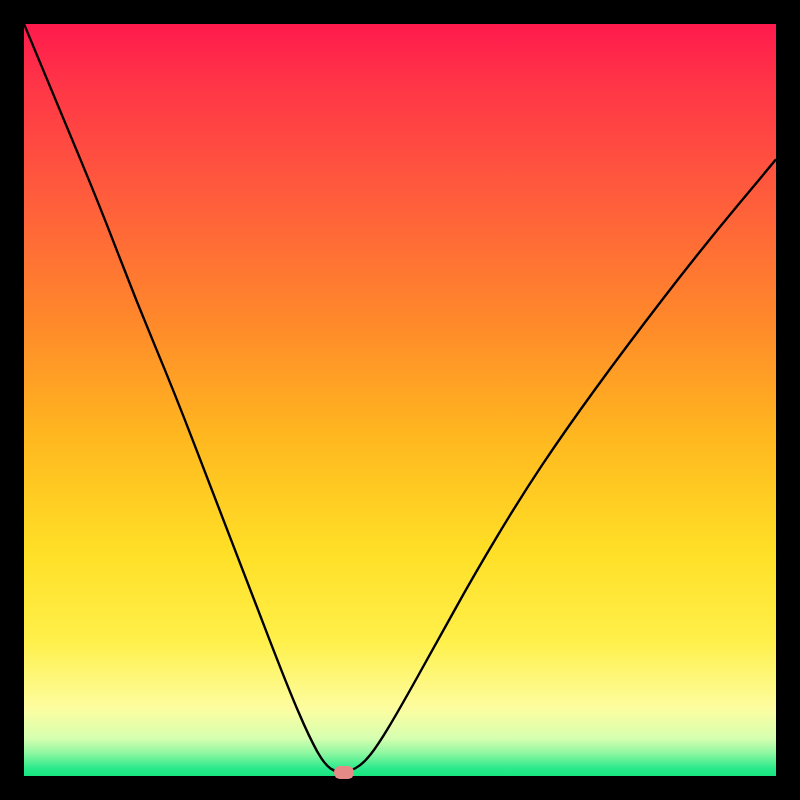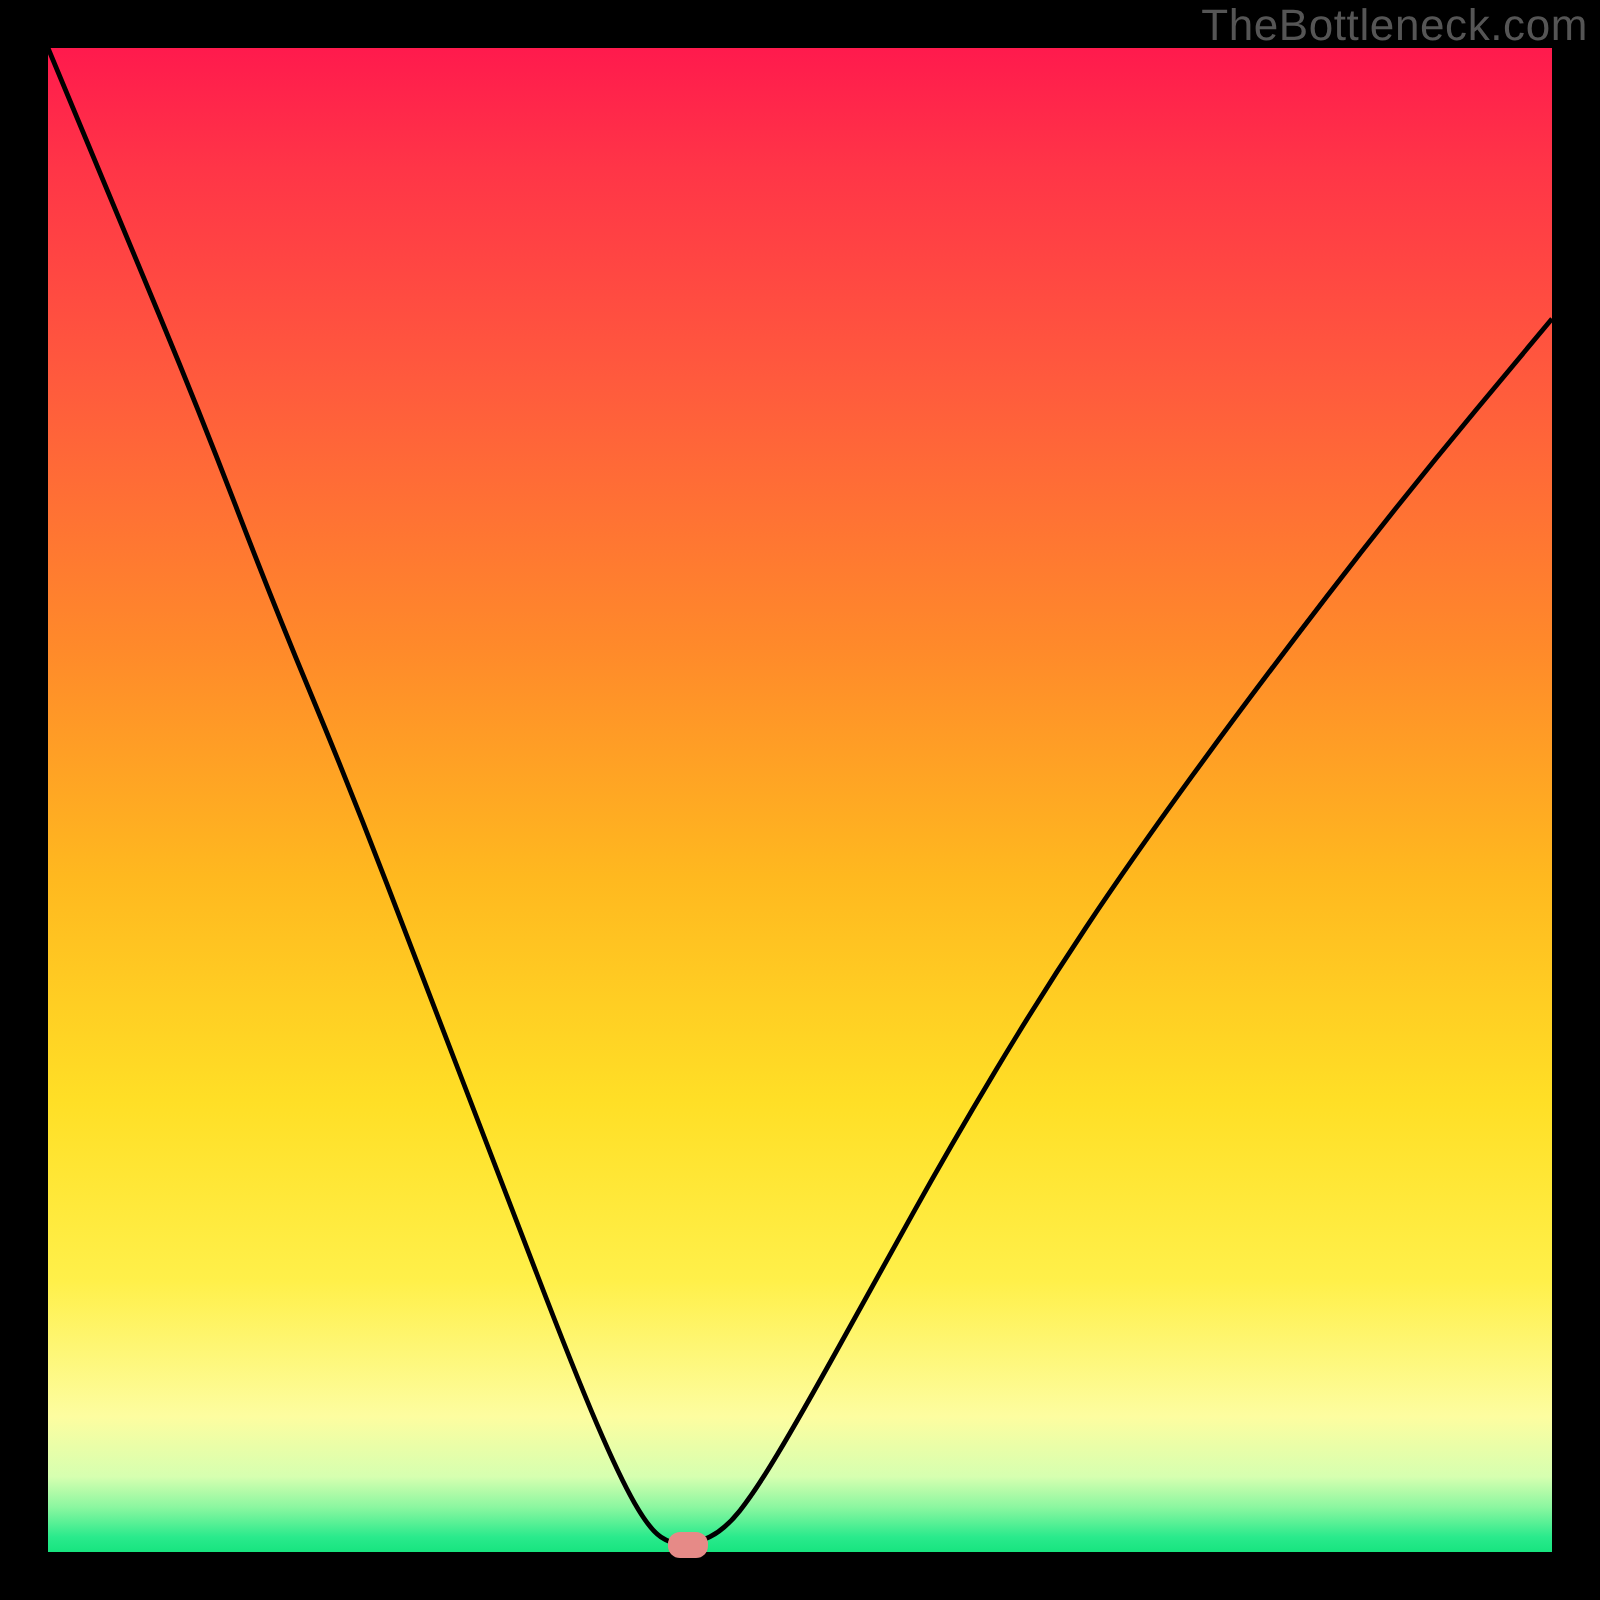--- a/index.html
+++ b/index.html
@@ -60,20 +60,19 @@
     width: 20px;
     height: 13px;
     background: #e68a87;
     border-radius: 6px;
   }
 </style>
 </head>
 <body>
 
 <div class="chart-container">
-  <div class="watermark">TheBottleneck.com</div>
   <div class="plot-area">
     <svg class="curve" viewBox="0 0 752 752" preserveAspectRatio="none">
       <path id="curve-path" fill="none" stroke="#000000" stroke-width="2.4" d="M 0,0 Q 0,0 18.8,45.120000000000005 Q 37.6,90.24000000000001 56.400000000000006,135.36 Q 75.2,180.48000000000002 94,229.36 Q 112.8,278.24 131.6,323.36 Q 150.4,368.48 169.2,417.36 Q 188,466.24 206.8,515.12 Q 225.6,564 244.39999999999998,612.88 Q 263.2,661.76 274.48,688.0799999999999 Q 285.76,714.4 293.28,727.56 Q 300.8,740.72 306.44,744.48 Q 312.08,748.24 317.72,748.24 Q 323.36,748.24 330.88,744.48 Q 338.40000000000003,740.72 345.92,731.3199999999999 Q 353.44,721.92 364.72,703.12 Q 376,684.32 394.8,650.48 Q 413.6,616.64 432.4,582.8 Q 451.2,548.96 473.76,511.36 Q 496.32000000000005,473.76 518.88,439.91999999999996 Q 541.4399999999999,406.08 571.52,364.72 Q 601.6,323.36 639.2,274.48 Q 676.8000000000001,225.60000000000002 714.4000000000001,180.48000000000002 T 752,135.36"></path>
     </svg>
     <div class="marker" id="min-marker" style="left: 309.6px; top: 742.24px; background: rgb(230, 138, 135);"></div>
   </div>
 </div>
 
 </body></html>

